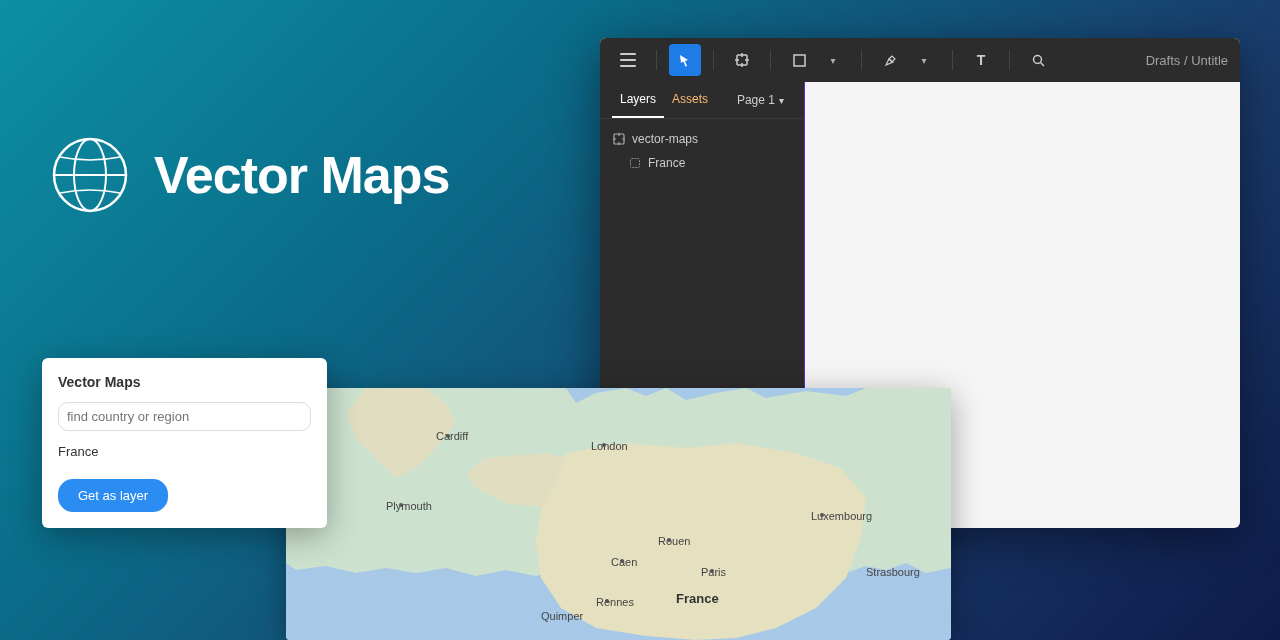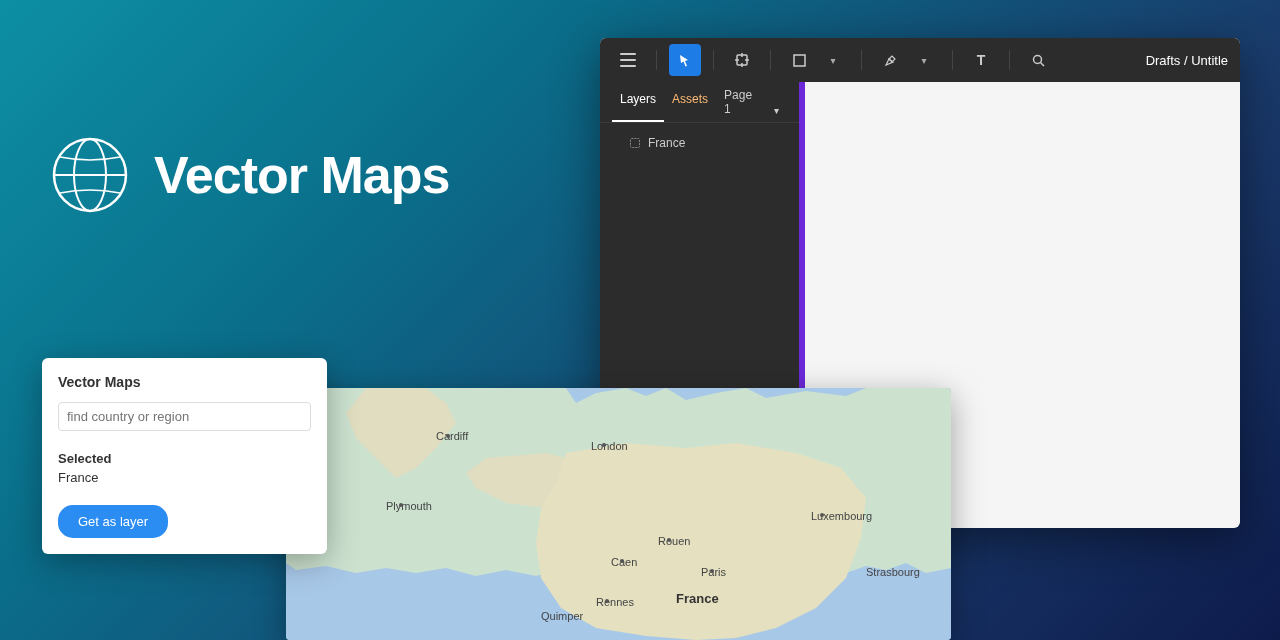--- a/index.html
+++ b/index.html
@@ -49,26 +49,26 @@
     }
     .plugin-title {
       font-size: 14px;
       font-weight: 600;
       color: #333;
       margin-bottom: 12px;
     }
     .plugin-search {
       width: 100%;
       border: 1px solid #ddd;
-      border-radius: 4px;
+      border-radius: 10px;
       padding: 6px 8px;
       font-size: 13px;
       color: #999;
       outline: none;
-      margin-bottom: 20px;
+      margin-bottom: 13px;
     }
     .plugin-label {
       font-size: 13px;
       font-weight: 600;
       color: #333;
       margin-bottom: 4px;
     }
     .plugin-value {
       font-size: 13px;
       color: #333;
@@ -141,29 +141,29 @@
       gap: 2px;
     }
     .figma-separator {
       width: 1px;
       height: 20px;
       background: #444;
       margin: 0 4px;
     }
     .figma-breadcrumb {
       margin-left: auto;
-      color: #ffffff;
+      color: #a3a3a3;
       font-size: 13px;
     }
     .figma-sidebar {
       width: 205px;
       background: #2c2c2c;
       height: calc(100% - 44px);
       float: left;
-      border-right: 6px solid #6d28d9;
+      border-right: 1px solid #6d28d9;
     }
     .figma-sidebar-tabs {
       display: flex;
       border-bottom: 1px solid #3a3a3a;
       padding: 0 12px;
     }
     .figma-tab {
       padding: 10px 8px;
       font-size: 12px;
       color: #fdba74;
@@ -209,22 +209,22 @@
       bottom: 12px;
       background: white;
       border-radius: 2px;
       overflow: hidden;
     }
 
     
     .figma-page-btn {
       margin-left: auto;
       display: flex;
-      align-items: flex-end;
-      gap: 16px;
+      align-items: center;
+      gap: 4px;
       color: #ccc;
       font-size: 12px;
       cursor: pointer;
       padding: 6px 8px;
     }
   </style>
 </head>
 <body>
 
 <div class="hero">
@@ -236,21 +236,20 @@
       <path d="M10 22 Q40 28 70 22" stroke="white" stroke-width="1.5" fill="none"></path>
       <path d="M10 58 Q40 52 70 58" stroke="white" stroke-width="1.5" fill="none"></path>
     </svg>
   </div>
   <h1 class="hero-title">Vector Maps</h1>
 </div>
 
 <div class="plugin-window">
   <div class="plugin-title">Vector Maps</div>
   <input class="plugin-search" type="text" placeholder="find country or region" style="">
-  <div class="plugin-label">Selected</div>
   <div class="plugin-value">France</div>
   <button class="get-layer-btn">Get as layer</button>
 </div>
 
 <div class="map-window">
   <svg viewBox="0 0 665 252" xmlns="http://www.w3.org/2000/svg" style="width:100%;height:100%;">
 
     <rect width="665" height="252" fill="#a8c8e8"></rect>
 
     <path d="M0,0 L280,0 L290,15 L310,5 L340,0 L360,8 L380,0 L400,12 L430,5 L460,0 L480,10 L520,3 L560,8 L580,0 L665,0 L665,180 L640,185 L620,175 L600,182 L580,178 L560,185 L540,180 L520,188 L500,182 L480,178 L460,185 L440,180 L420,188 L400,182 L380,185 L340,180 L310,185 L280,180 L250,188 L220,182 L190,188 L160,180 L130,185 L100,180 L70,185 L40,178 L10,182 L0,175 Z" fill="#d4e8c8" opacity="0.8"></path>
@@ -349,20 +348,32 @@
     <div class="figma-sidebar">
       <div class="figma-sidebar-tabs">
         <div class="figma-tab active">Layers</div>
         <div class="figma-tab">Assets</div>
         <div class="figma-page-btn">
           <span>Page 1</span>
           <span style="font-size:10px;">▾</span>
         </div>
       </div>
       <div class="figma-layers">
+        <div class="figma-layer-item">
+          <div class="figma-layer-icon">
+            <svg width="12" height="12" viewBox="0 0 12 12" fill="none">
+              <rect x="1" y="1" width="10" height="10" rx="1" stroke="#aaa" stroke-width="1.2" fill="none"></rect>
+              <line x1="6" y1="0" x2="6" y2="3" stroke="#aaa" stroke-width="1.2"></line>
+              <line x1="6" y1="9" x2="6" y2="12" stroke="#aaa" stroke-width="1.2"></line>
+              <line x1="0" y1="6" x2="3" y2="6" stroke="#aaa" stroke-width="1.2"></line>
+              <line x1="9" y1="6" x2="12" y2="6" stroke="#aaa" stroke-width="1.2"></line>
+            </svg>
+          </div>
+          <span>vector-maps</span>
+        </div>
         <div class="figma-layer-item" style="padding-left:28px;">
           <div class="figma-layer-icon">
             <svg width="12" height="12" viewBox="0 0 12 12" fill="none">
               <rect x="1.5" y="1.5" width="9" height="9" rx="1" stroke="#888" stroke-width="1" fill="none" stroke-dasharray="2 1"></rect>
             </svg>
           </div>
           <span>France</span>
         </div>
       </div>
     </div>

